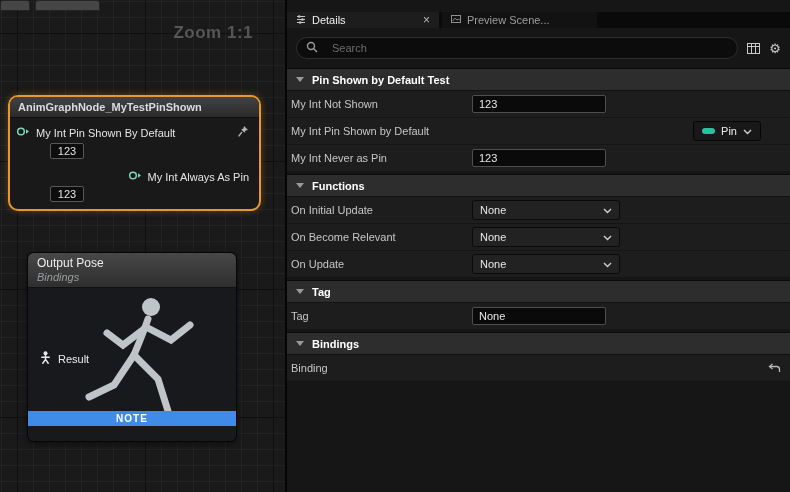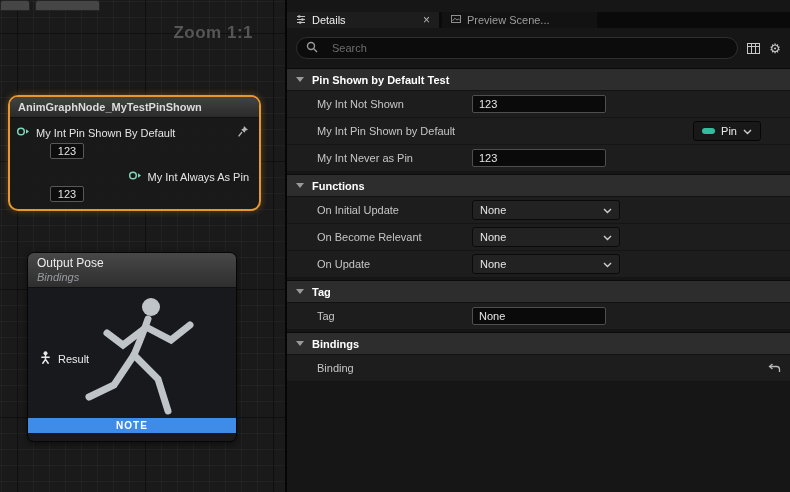--- a/index.html
+++ b/index.html
@@ -68,21 +68,21 @@
   }
   .node-output-title { font-size: 12px; font-weight: normal; color: #ececec; }
   .node-output-sub { font-size: 11px; font-style: italic; color: #989da3; margin-top: 1px; }
   .mannequin { position: absolute; left: 28px; top: 34px; }
   .result-row {
     position: absolute; left: 12px; top: 98px;
     display: flex; align-items: center; gap: 7px;
     font-size: 11px; color: #ececec;
   }
   .note-bar {
-    position: absolute; left: 0; right: 0; bottom: 8px; height: 15px;
+    position: absolute; left: 0; right: 0; bottom: 15px; height: 15px;
     background: #3e8be8; color: #ffffff;
     font-size: 10px; font-weight: bold; letter-spacing: 1px;
     display: flex; align-items: center; justify-content: center;
   }
   .stub {
     position: absolute; background: #464646; border: 1px solid #242424; border-radius: 3px 3px 0 0;
   }
   .stub1 { left: 0; top: 481; width: 30px; height: 11px; }
   .stub2 { left: 35px; top: 481; width: 65px; height: 11px; }
 
@@ -119,21 +119,21 @@
     display: flex; align-items: center; gap: 8px; padding: 0 9px;
     font-size: 11px; font-weight: bold; color: #ffffff;
   }
   .tri-down {
     width: 0; height: 0;
     border-left: 4px solid transparent; border-right: 4px solid transparent;
     border-top: 5px solid #9a9a9a;
   }
   .prow { height: 27px; background: #1d1d1d; border-bottom: 1px solid #151515; display: flex; align-items: center; }
   .prow-label {
-    width: 185px; flex: 0 0 185px; padding-left: 30px;
+    width: 185px; flex: 0 0 185px; padding-left: 4px;
     font-size: 11px; color: #c6c6c6; white-space: nowrap; overflow: hidden;
   }
   .text-input {
     width: 134px; height: 18px; background: #0a0a0a;
     border: 1px solid #4e4e4e; border-radius: 2px;
     color: #e6e6e6; font-size: 11px; padding: 0 6px; outline: none;
     font-family: "Liberation Sans", sans-serif;
   }
   .combo {
     width: 148px; height: 20px; background: #222222;

